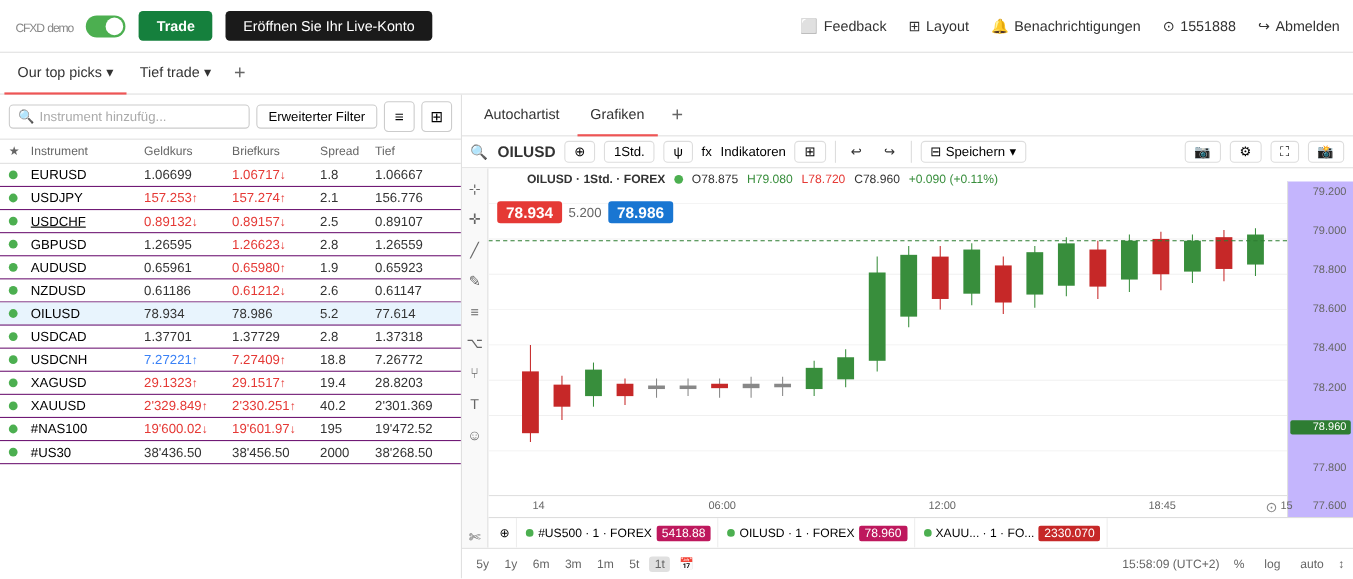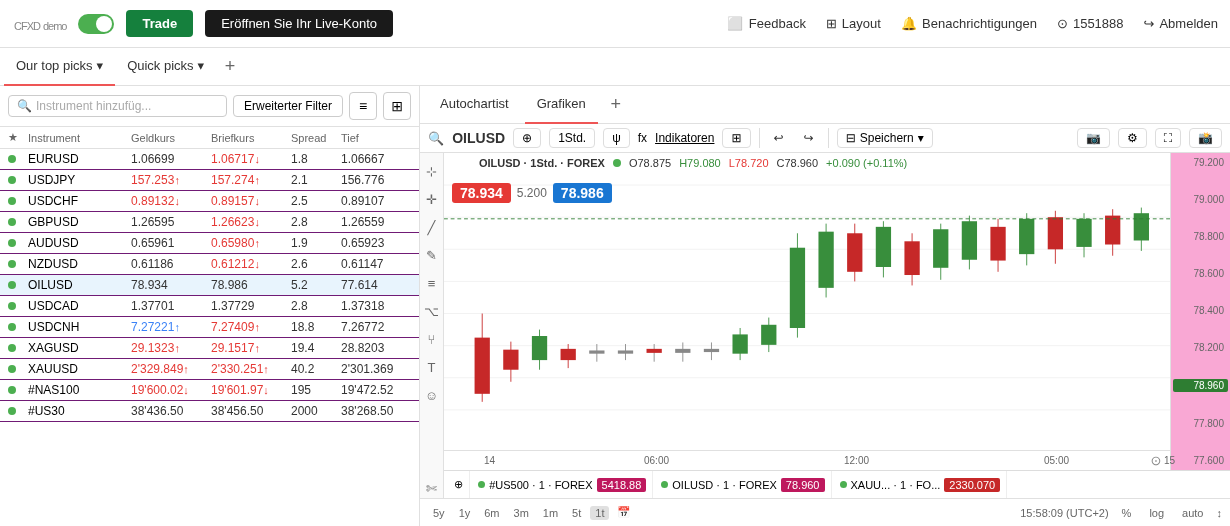--- a/index.html
+++ b/index.html
@@ -57,21 +57,21 @@
     
     .chart-info-bar { position: absolute; top: 4px; left: 4px; display: flex; align-items: center; gap: 8px; font-size: 11px; color: #333; z-index: 10; margin-left: 31px; }
     .chart-title { font-weight: 600; }
     .ohlc-dot { width: 8px; height: 8px; border-radius: 50%; background: #4caf50; display: inline-block; }
 
     .price-badge-red { background: #e53935; color: #fff; padding: 2px 8px; border-radius: 3px; font-size: 14px; font-weight: 700; }
     .price-badge-blue { background: #1976d2; color: #fff; padding: 2px 8px; border-radius: 3px; font-size: 14px; font-weight: 700; }
     .small-num { font-size: 12px; color: #666; }
 
     
-    .price-axis { position: absolute; right: 0; top: 0; bottom: 28px; width: 60px; display: flex; flex-direction: column; justify-content: space-between; padding: 4px 2px; font-size: 10px; color: #666; border-left: 1px solid #e0e0e0; background: #f9a8d4; z-index: 5; }
+    .price-axis { position: absolute; right: 0; top: 12px; bottom: 28px; width: 60px; display: flex; flex-direction: column; justify-content: space-between; padding: 4px 2px; font-size: 10px; color: #666; border-left: 1px solid #e0e0e0; background: #c4b5fd; z-index: 5; }
     .price-label { text-align: right; padding-right: 4px; }
     .price-current { background: #2e7d32; color: #fff; padding: 1px 4px; border-radius: 2px; text-align: right; }
 
     
     .time-axis { position: absolute; bottom: 28px; left: 0; right: 60px; height: 20px; display: flex; align-items: center; border-top: 1px solid #e0e0e0; font-size: 10px; color: #666; background: #fff; z-index: 5; }
     .time-label { position: absolute; }
 
     
     .bottom-toolbar { height: 28px; display: flex; align-items: center; border-top: 1px solid #ddd; padding: 0 4px; gap: 2px; font-size: 11px; overflow: hidden; }
     .bottom-item { display: flex; align-items: center; gap: 4px; padding: 0 6px; border-right: 1px solid #eee; height: 100%; cursor: pointer; white-space: nowrap; }
@@ -128,21 +128,21 @@
     </div>
   </div>
 </div>
 
 <div class="subheader">
   <div class="tab-item active">
     <span>Our top picks</span>
     <span>▾</span>
   </div>
   <div class="tab-item">
-    <span>Quick picks</span>
+    <span>Tief trade</span>
     <span>▾</span>
   </div>
   <div class="tab-add">
     <span>+</span>
   </div>
 </div>
 
 <div class="main">
 
   <div class="left-panel">
@@ -184,21 +184,21 @@
       <span style="font-weight:500;font-size:12px;">USDJPY</span>
       <span style="color:#e53935;font-size:12px;">157.253<span style="font-size:11px;">↑</span></span>
       <span style="color:#e53935;font-size:12px;">157.274<span style="font-size:11px;">↑</span></span>
       <span style="font-size:12px;color:#333;">2.1</span>
       <span style="font-size:12px;color:#333;">156.776</span>
     </div>
           <div class="table-row">
       <span style="display:flex;align-items:center;">
               <span style="width:8px;height:8px;border-radius:50%;background:#4caf50;display:inline-block;"></span>
             </span>
-      <span style="font-weight:500;font-size:12px;">USDCHF</span>
+      <span style="font-weight:500;font-size:12px;text-decoration:underline;">USDCHF</span>
       <span style="color:#e53935;font-size:12px;">0.89132<span style="font-size:11px;">↓</span></span>
       <span style="color:#e53935;font-size:12px;">0.89157<span style="font-size:11px;">↓</span></span>
       <span style="font-size:12px;color:#333;">2.5</span>
       <span style="font-size:12px;color:#333;">0.89107</span>
     </div>
           <div class="table-row">
       <span style="display:flex;align-items:center;">
               <span style="width:8px;height:8px;border-radius:50%;background:#4caf50;display:inline-block;"></span>
             </span>
       <span style="font-weight:500;font-size:12px;">GBPUSD</span>
@@ -315,21 +315,21 @@
       </div>
     </div>
 
     <div class="chart-toolbar">
       <span style="font-size:13px;color:#666;">🔍</span>
       <span class="chart-symbol">OILUSD</span>
       <div class="chart-btn">⊕</div>
       <div class="chart-btn">1Std.</div>
       <div class="chart-btn">ψ</div>
       <span>fx</span>
-      <span style="cursor:pointer;text-decoration:underline;">Indikatoren</span>
+      <span style="cursor:pointer;">Indikatoren</span>
       <div class="chart-btn">⊞</div>
       <div class="separator"></div>
       <div class="chart-btn-plain">↩</div>
       <div class="chart-btn-plain">↪</div>
       <div class="separator"></div>
       <div class="btn-speichern">
         <span>⊟</span>
         <span>Speichern</span>
         <span>▾</span>
       </div>
@@ -463,21 +463,21 @@
           <span class="price-label">78.200</span>
           <span class="price-current">78.960</span>
           <span class="price-label">77.800</span>
           <span class="price-label">77.600</span>
         </div>
 
         <div class="time-axis">
           <span class="time-label" style="left:40px;">14</span>
           <span class="time-label" style="left:200px;">06:00</span>
           <span class="time-label" style="left:400px;">12:00</span>
-          <span class="time-label" style="left:600px;">05:00</span>
+          <span class="time-label" style="left:600px;">18:45</span>
           <span class="time-label" style="left:720px;">15</span>
         </div>
 
         <div style="position:absolute;bottom:28px;right:64px;width:20px;height:20px;display:flex;align-items:center;justify-content:center;cursor:pointer;color:#888;font-size:13px;z-index:10;">⊙</div>
 
         <div class="bottom-toolbar" style="position:absolute;bottom:0;left:0;right:0;">
           <div class="bottom-item">
             <span>⊕</span>
           </div>
           <div class="bottom-item">

